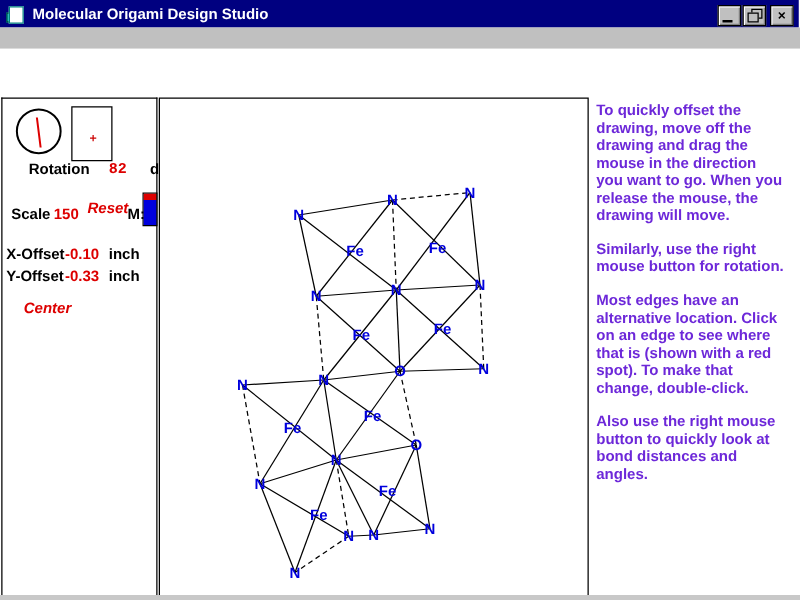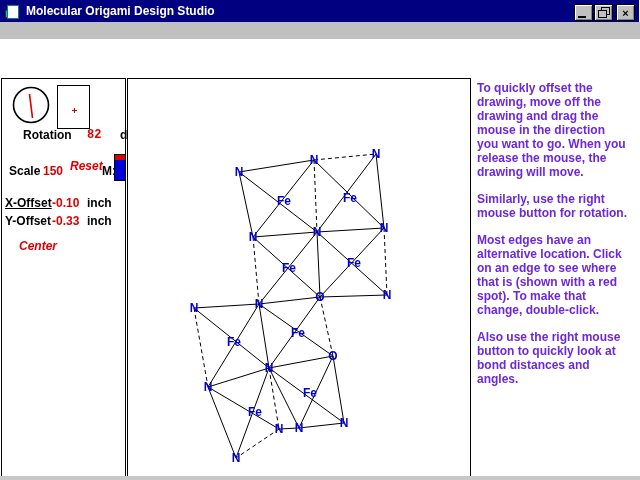--- a/index.html
+++ b/index.html
@@ -107,21 +107,21 @@
       <span class="abs pval" style="left:34px;">150</span>
       <span class="abs" style="left:93px;">M:1</span>
     </div>
 
     <div class="scalebar">
       <div class="red"></div>
       <div class="blue"></div>
     </div>
 
     <div class="prow" style="left:3px;top:117px;">
-      <span class="abs" style="left:0;text-decoration:underline;">X-Offset</span>
+      <span class="abs" style="left:0;">X-Offset</span>
       <span class="abs pval" style="left:47px;">-0.10</span>
       <span class="abs" style="left:82px;">inch</span>
     </div>
 
     <div class="prow" style="left:3px;top:135px;">
       <span class="abs" style="left:0;">Y-Offset</span>
       <span class="abs pval" style="left:47px;">-0.33</span>
       <span class="abs" style="left:82px;">inch</span>
     </div>
 

